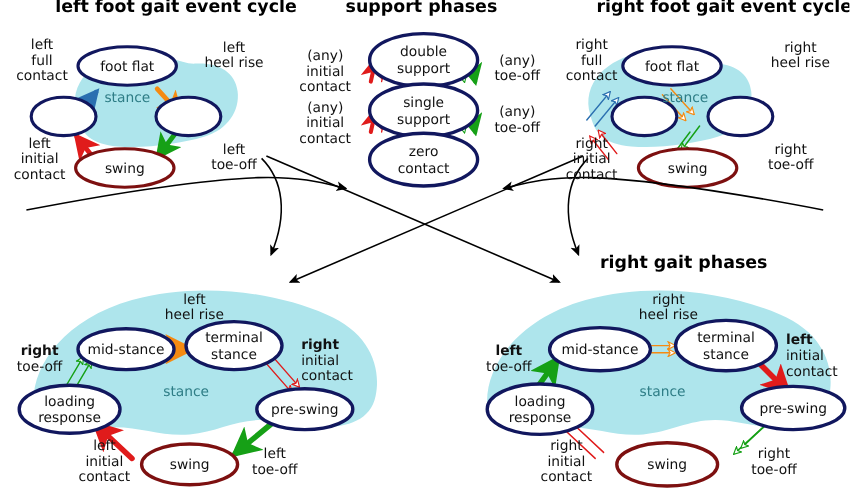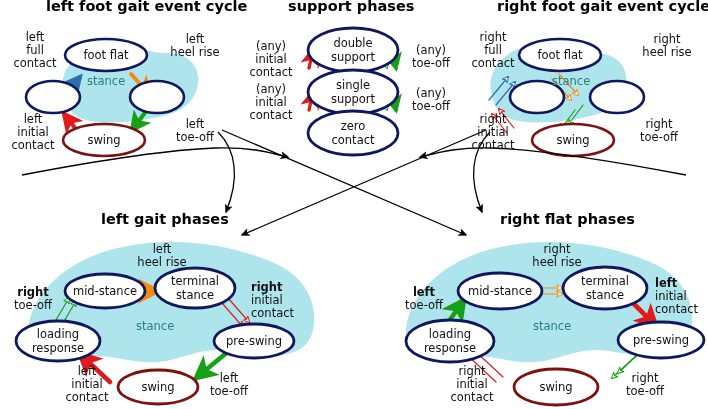--- a/index.html
+++ b/index.html
@@ -202,22 +202,21 @@
     <g>
       <ellipse cx="450" cy="341" rx="44" ry="21" fill="#fff" stroke="#11175e" stroke-width="2.8"></ellipse>
       <text class="nodetext" x="450" y="338" text-anchor="middle">loading</text>
       <text class="nodetext" x="450" y="352" text-anchor="middle">response</text>
     </g>
   </svg>
 
   <div class="title" style="left:46px; top:-2px;">left foot gait event cycle</div>
   <div class="title" style="left:288px; top:-2px;">support phases</div>
   <div class="title" style="left:497px; top:-2px;">right foot gait event cycle</div>
-  <div class="title" style="left:101px; top:211px;">left gait phases</div>
-  <div class="title" style="left:500px; top:211px;">right flat phases</div>
+  <div class="title" style="left:500px; top:211px;">right gait phases</div>
 
   <div class="lbl" style="left:4px; top:31px; width:62px;">
     <div>left</div>
     <div>full</div>
     <div>contact</div>
   </div>
   <div class="lbl" style="left:160px; top:33px; width:70px;">
     <div>left</div>
     <div>heel rise</div>
   </div>

